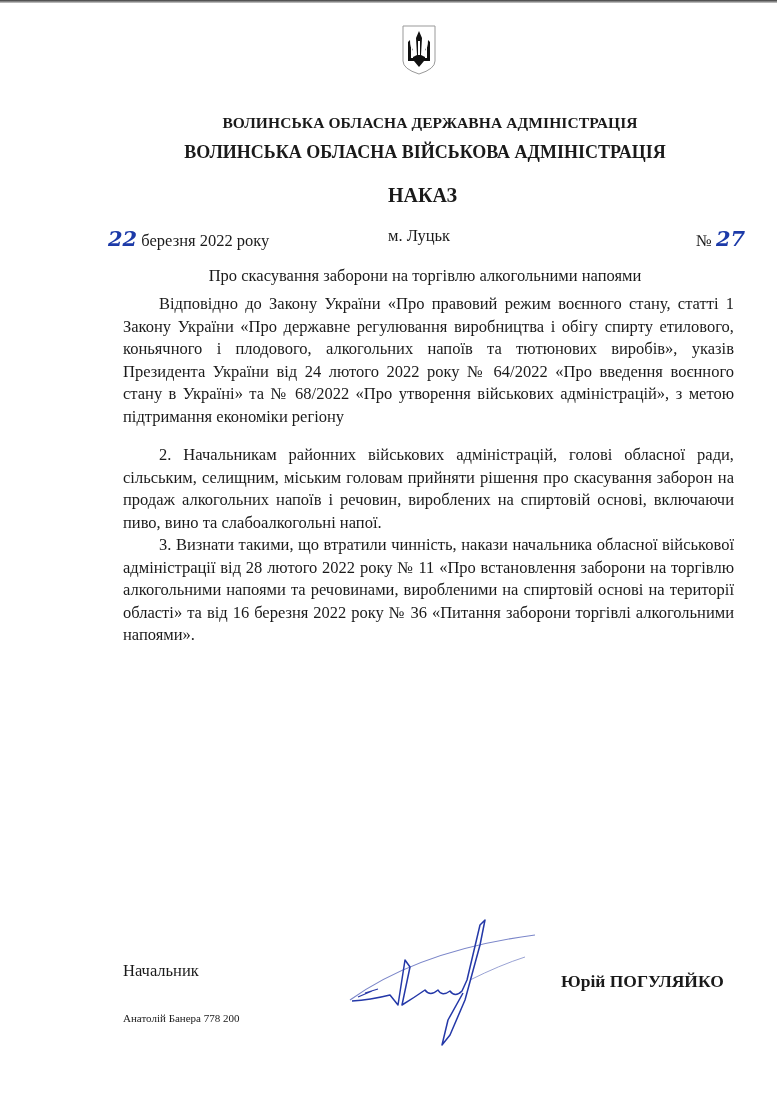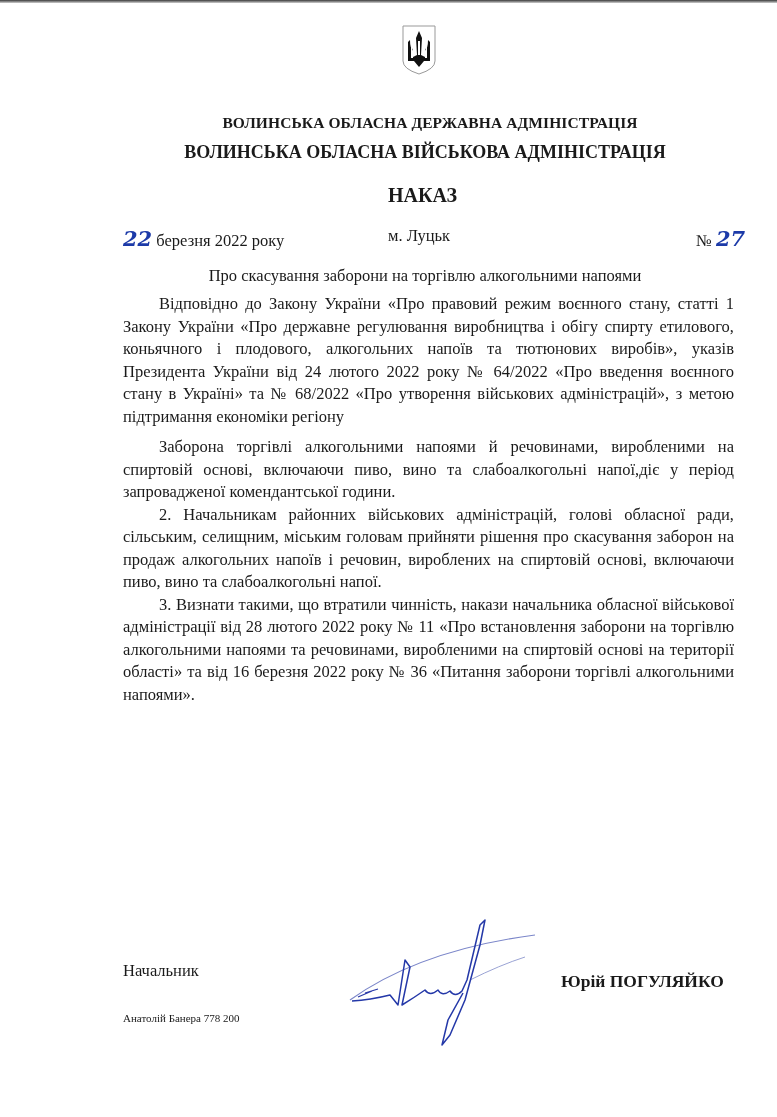--- a/index.html
+++ b/index.html
@@ -56,21 +56,21 @@
       top: 226px;
       font-size: 16.5px;
     }
     .hand {
       font-family: "DejaVu Serif", serif;
       font-style: italic;
       font-weight: bold;
       color: #1c3aa8;
       font-size: 21px;
     }
-    .date-left { left: 123px; }
+    .date-left { left: 108px; }
     .date-mid { left: 388px; }
     .date-right { left: 696px; }
     .subject {
       position: absolute;
       left: 0; top: 266px;
       width: 850px;
       text-align: center;
       font-size: 16.5px;
     }
     .body {
@@ -83,21 +83,21 @@
       text-align: justify;
     }
     .body p {
       margin: 0;
       text-indent: 36px;
     }
     .body p.noindent {
       text-indent: 0;
       margin: 14px 0 15px 0;
     }
-    .body p.first { margin-bottom: 8px; }
+    .body p.first { margin-bottom: 16px; }
     .sig-title {
       position: absolute;
       left: 123px; top: 961px;
       font-size: 16.5px;
     }
     .sig-name {
       position: absolute;
       left: 561px; top: 959px;
       font-size: 17.5px;
       font-weight: bold;
@@ -137,21 +137,20 @@
 <div class="date-row date-mid">м. Луцьк</div>
 <div class="date-row date-right">
   <span>№</span>
   <span class="hand">27</span>
 </div>
 
 <div class="subject">Про скасування заборони на торгівлю алкогольними напоями</div>
 
 <div class="body">
   <p class="first">Відповідно до Закону України «Про правовий режим воєнного стану, статті 1 Закону України «Про державне регулювання виробництва і обігу спирту етилового, коньячного і плодового, алкогольних напоїв та тютюнових виробів», указів Президента України від 24 лютого 2022 року № 64/2022 «Про введення воєнного стану в Україні» та № 68/2022 «Про утворення військових адміністрацій», з метою підтримання економіки регіону</p>
-  <p>Заборона торгівлі алкогольними напоями й речовинами, виробленими на спиртовій основі, включаючи пиво, вино та слабоалкогольні напої,діє у період запровадженої комендантської години.</p>
   <p>2. Начальникам районних військових адміністрацій, голові обласної ради, сільським, селищним, міським головам прийняти рішення про скасування заборон на продаж алкогольних напоїв і речовин, вироблених на спиртовій основі, включаючи пиво, вино та слабоалкогольні напої.</p>
   <p>3. Визнати такими, що втратили чинність, накази начальника обласної військової адміністрації від 28 лютого 2022 року № 11 «Про встановлення заборони на торгівлю алкогольними напоями та речовинами, виробленими на спиртовій основі на території області» та від 16 березня 2022 року № 36 «Питання заборони торгівлі алкогольними напоями».</p>
 </div>
 
 <div class="sig-title">Начальник</div>
 
 <svg class="signature" viewBox="0 0 220 150">
   <path d="M20 95 Q90 45 205 30" fill="none" stroke="#7b86c9" stroke-width="1.2"></path>
   <path d="M140 75 Q170 60 195 52" fill="none" stroke="#9aa3d4" stroke-width="1"></path>
   <path d="M28 92 L42 86 M35 88 L48 84" fill="none" stroke="#2a3aa8" stroke-width="1.3"></path>

